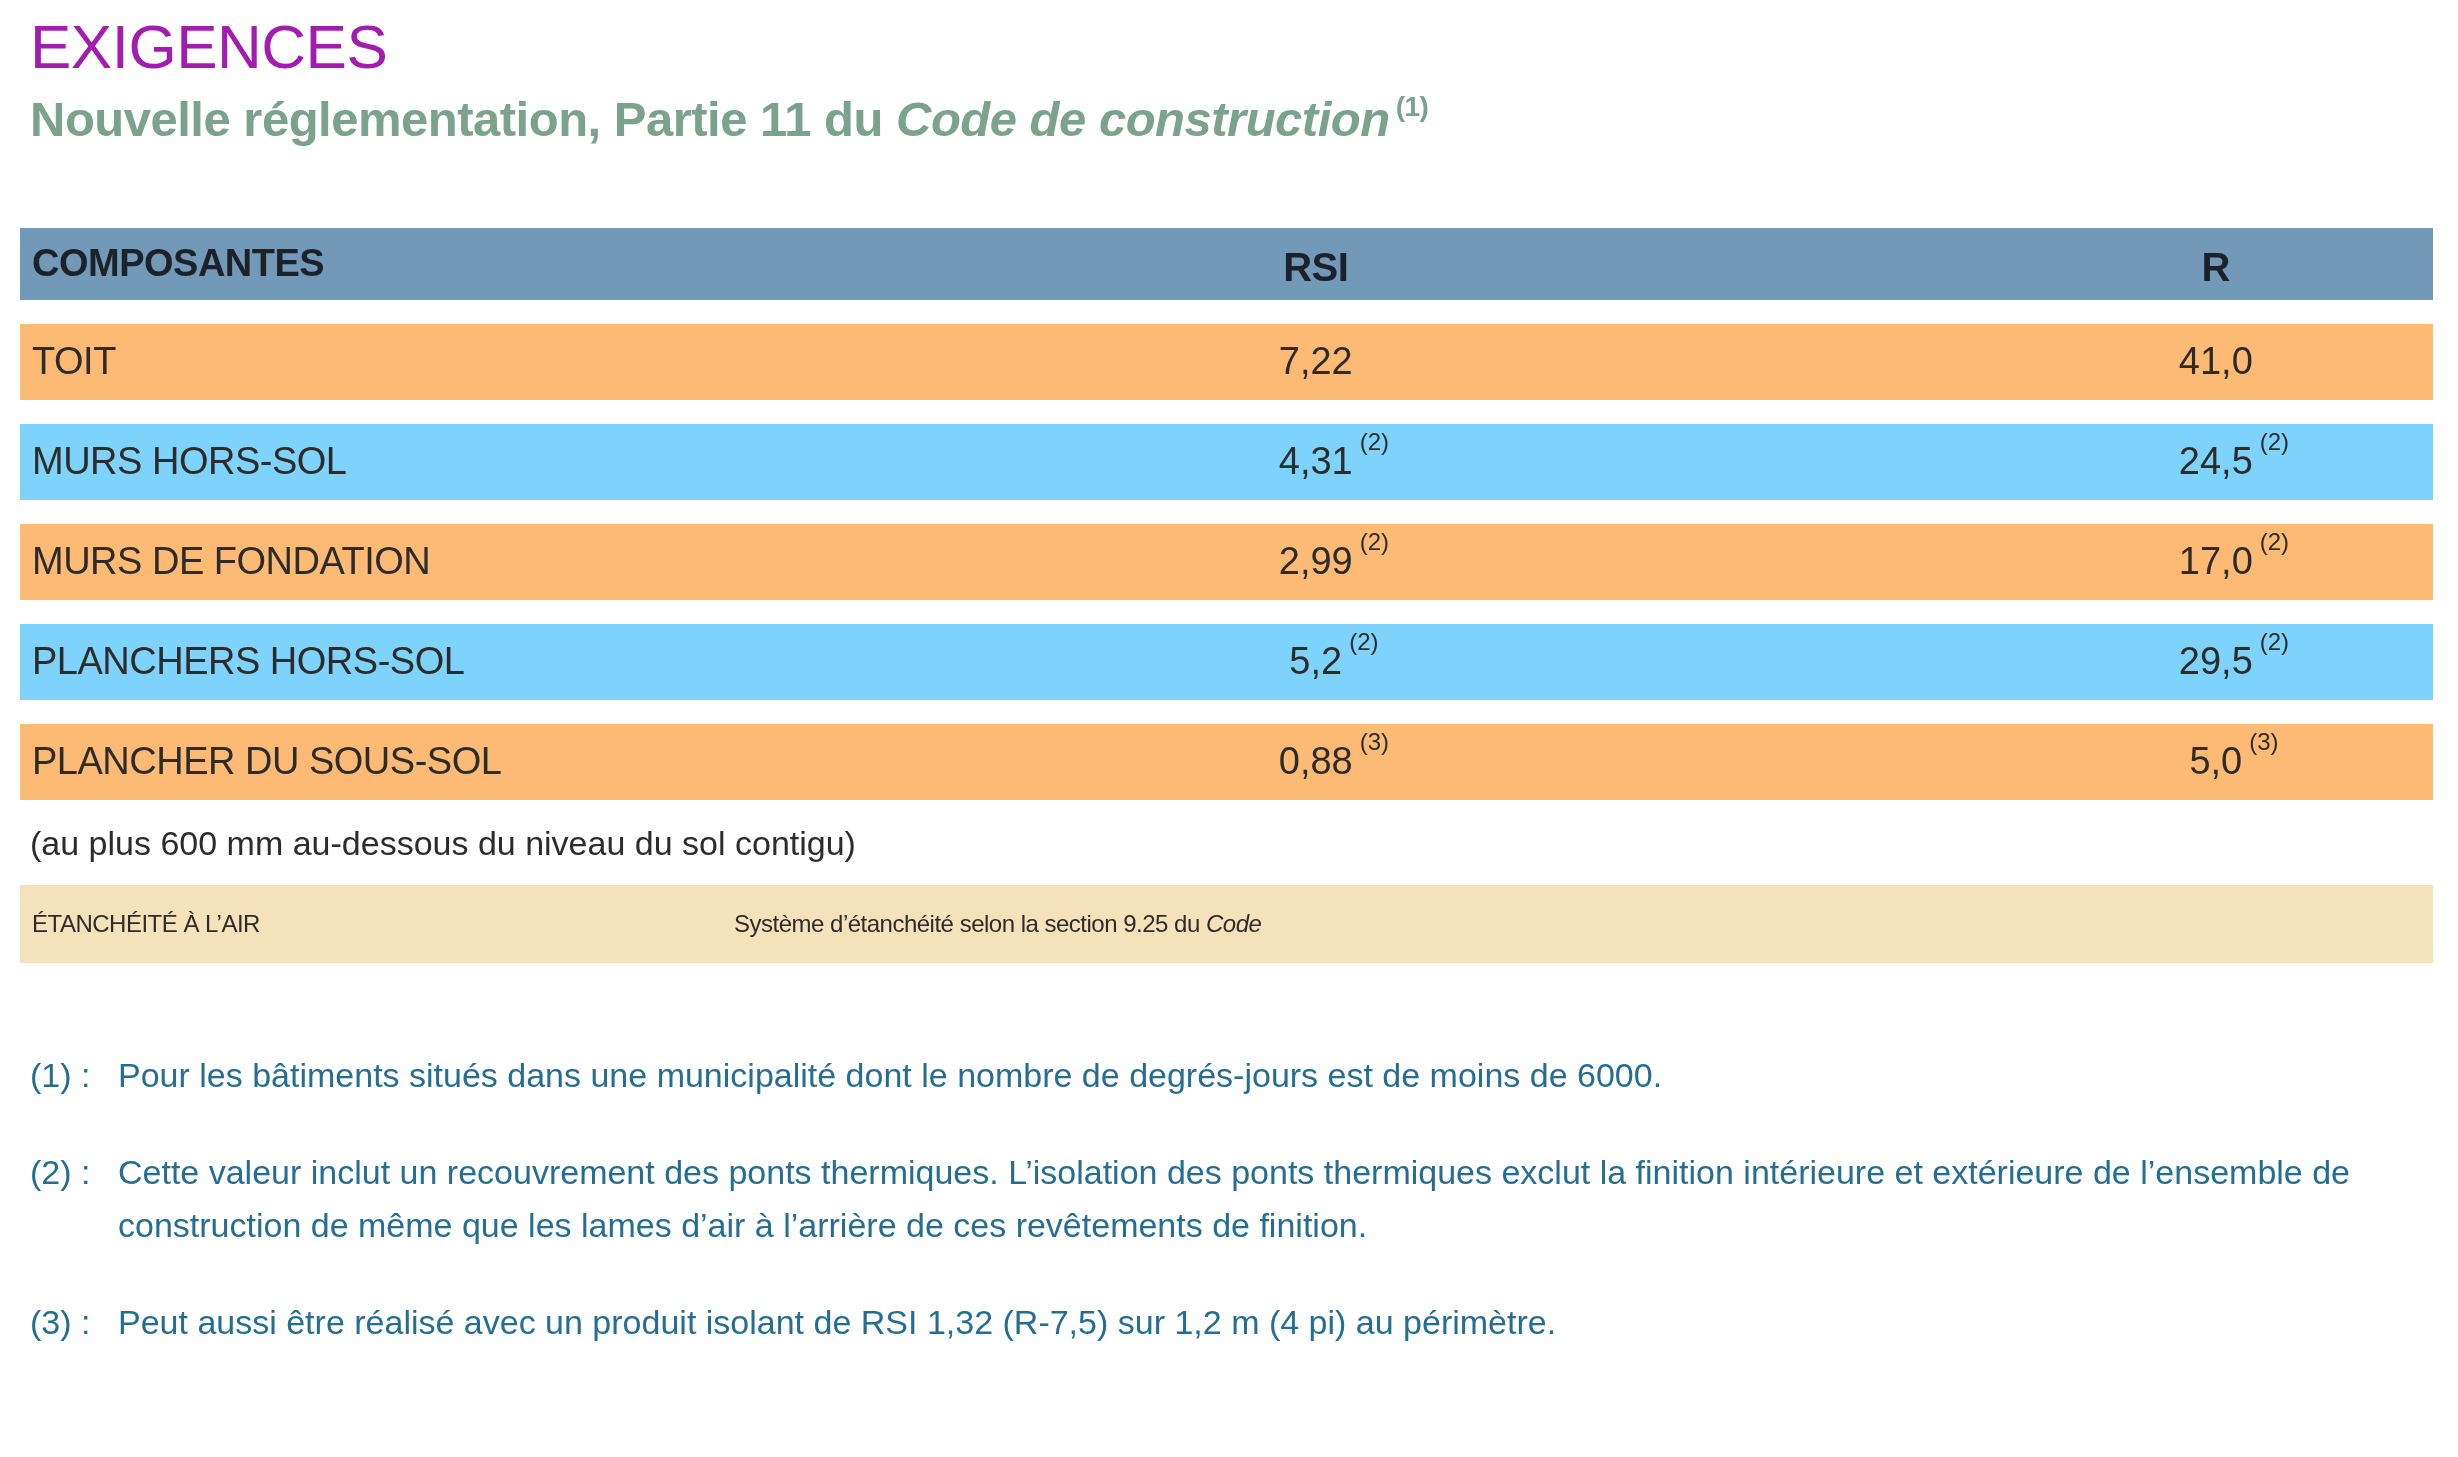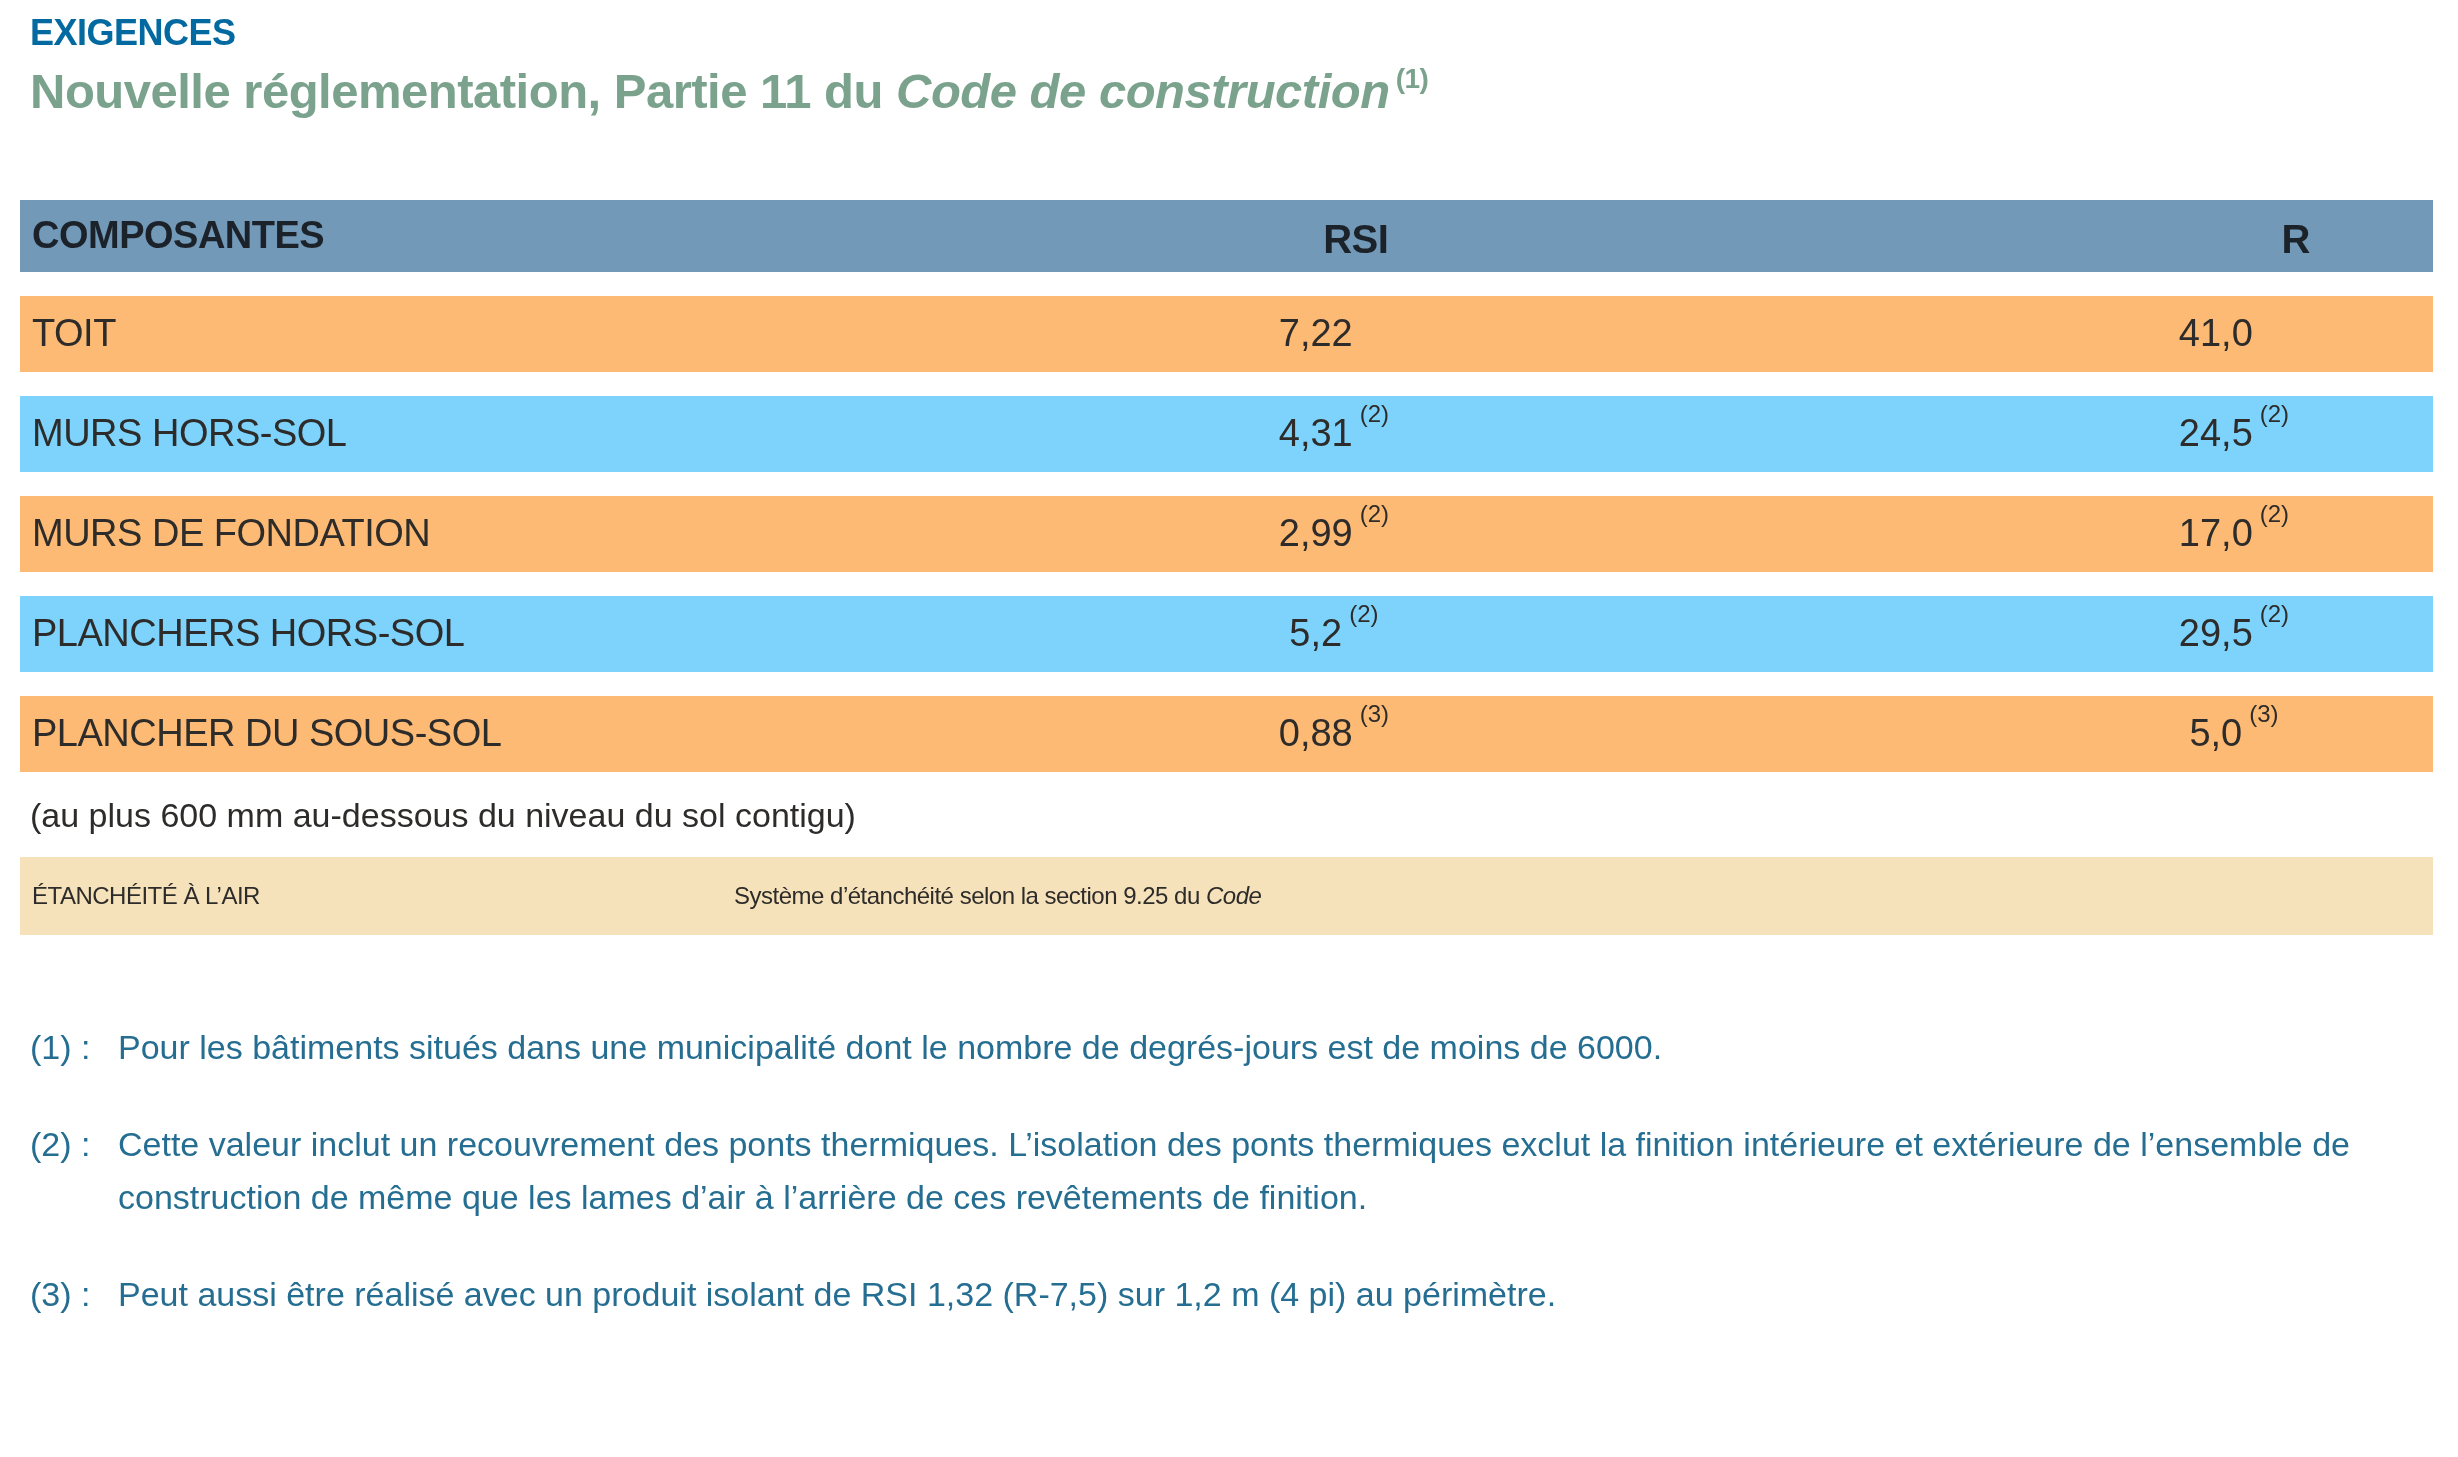--- a/index.html
+++ b/index.html
@@ -8,22 +8,22 @@
     background: #ffffff;
     font-family: "Liberation Sans", "DejaVu Sans", sans-serif;
     color: #2d2c2a;
     overflow: hidden;
   }
   .page { position: relative; width: 2458px; height: 1457px; }
 
   
   .title {
     margin: 14px 0 0 30px;
-    font-size: 36px; font-weight: 700; line-height: 1.08;
-    color: #0369a1; letter-spacing: -0.5px;
+    font-size: 62px; font-weight: 400; line-height: 1.08;
+    color: #a21caf; letter-spacing: -0.5px;
   }
   .subtitle {
     margin: 12px 8px 0 30px;
     font-size: 49px; font-weight: 700; line-height: 1.08;
     color: #7aa28c; letter-spacing: -0.5px;
   }
   .subtitle .it { font-style: italic; }
   .subtitle .sup {
     font-size: 28px; vertical-align: 0; position: relative; top: -20px; margin-left: 6px;
   }
@@ -32,21 +32,21 @@
   .table { width: 2413px; margin: 82px 0 0 20px; }
   .tr {
     display: grid;
     grid-template-columns: 25.4% 56.6% 18%;
     align-items: center;
     min-height: 76px;
   }
   .thead {
     background: #7299b8;
     min-height: 72px;
-    font-weight: 700; font-size: 40px; color: #1c2229; letter-spacing: -0.5px; gap: 40px;
+    font-weight: 700; font-size: 40px; color: #1c2229; letter-spacing: -0.5px;
   }
   .plain { background: #fdba74; margin: 24px 0; }
   .shaded { background: #7dd3fc; }
   .cell-label { padding-left: 12px; font-size: 38px; letter-spacing: -0.5px; }
   .cell-num { text-align: center; font-size: 38px; }
   .thead .cell-num { font-size: 40px; margin-top: 8px; }
   .val { position: relative; display: inline-block; }
   .val .vsup {
     position: absolute; left: calc(100% + 7px); top: -12px;
     font-size: 24px; white-space: nowrap;

